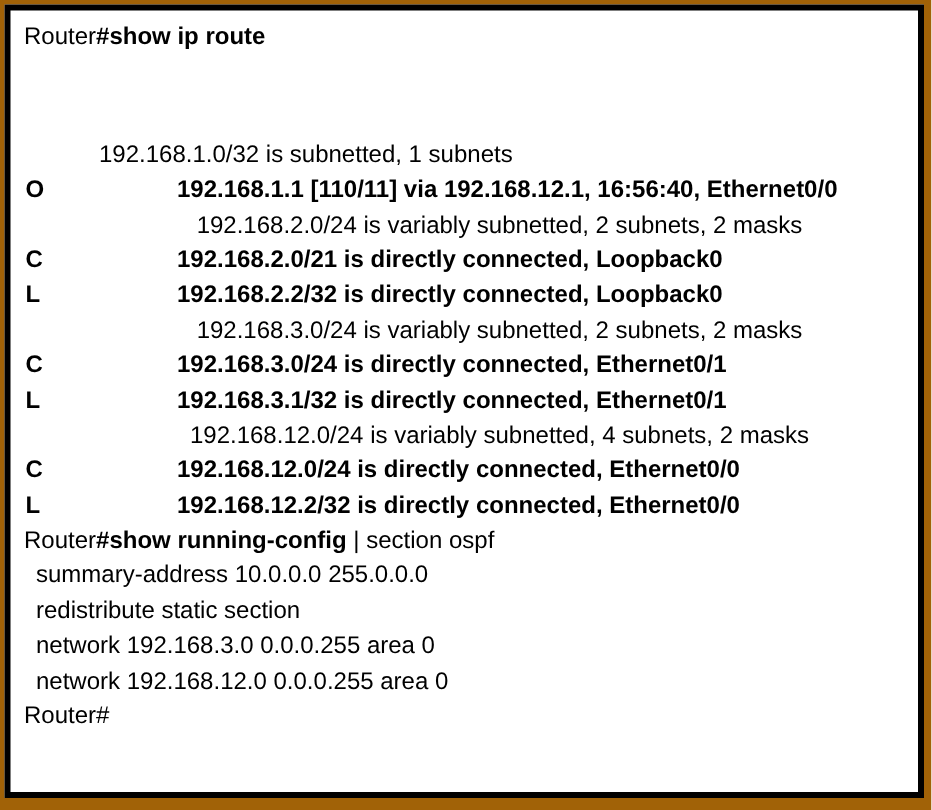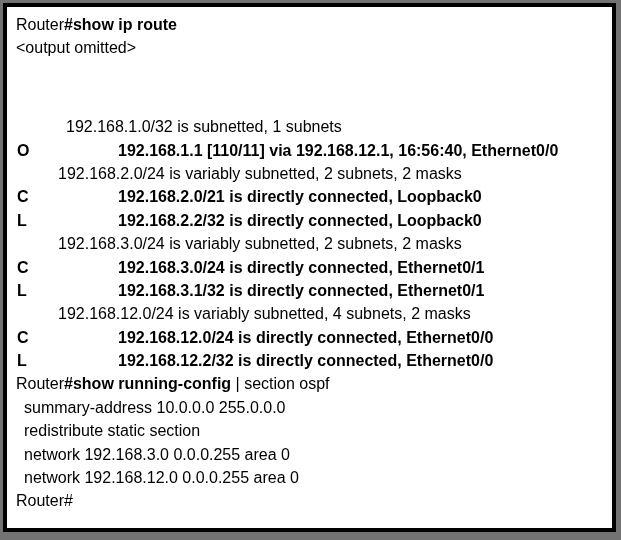--- a/index.html
+++ b/index.html
@@ -4,21 +4,21 @@
 <style>
   html, body {
     margin: 0;
     padding: 0;
     background: #ffffff;
   }
   .canvas {
     position: relative;
     width: 621px;
     height: 540px;
-    background: #737373;
+    background: #a16207;
     overflow: hidden;
   }
   .term-box {
     position: absolute;
     left: 3px;
     top: 3px;
     width: 613px;
     height: 529px;
     box-sizing: border-box;
     border: 4px solid #000000;
@@ -33,37 +33,36 @@
     white-space: nowrap;
     height: 23.4px;
   }
   .blank-line {
     height: 23.4px;
   }
   .b {
     font-weight: bold;
   }
   .indent-header1 { padding-left: 50px; margin-top: 32px; }
-  .indent-header  { padding-left: 42px; }
+  .indent-header  { padding-left: 42px; text-align: center; }
   .route-line     { padding-left: 1px; font-weight: bold; }
   .route-code {
     display: inline-block;
     width: 101px;
   }
   .indent-config  { padding-left: 8px; }
 </style>
 </head>
 <body>
 
 <div class="canvas">
   <div class="term-box">
 
     <div class="line"><span>Router</span><span class="b">#show ip route</span></div>
 
-    <div class="line">&lt;output omitted&gt;</div>
 
 
     <div class="blank-line"></div>
 
     <div class="line indent-header1">192.168.1.0/32 is subnetted, 1 subnets</div>
 
     <div class="line route-line"><span class="route-code">O</span><span>192.168.1.1 [110/11] via 192.168.12.1, 16:56:40, Ethernet0/0</span></div>
 
     <div class="line indent-header">192.168.2.0/24 is variably subnetted, 2 subnets, 2 masks</div>
 

